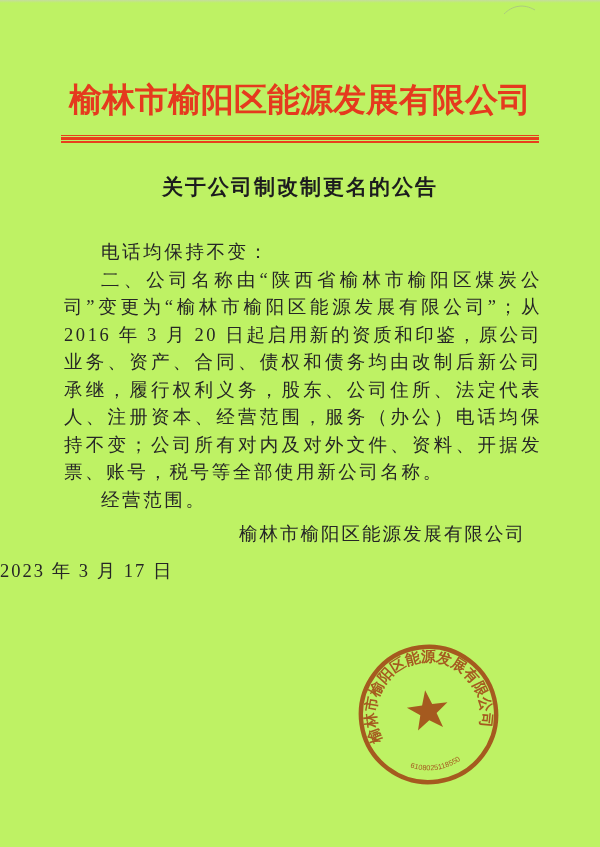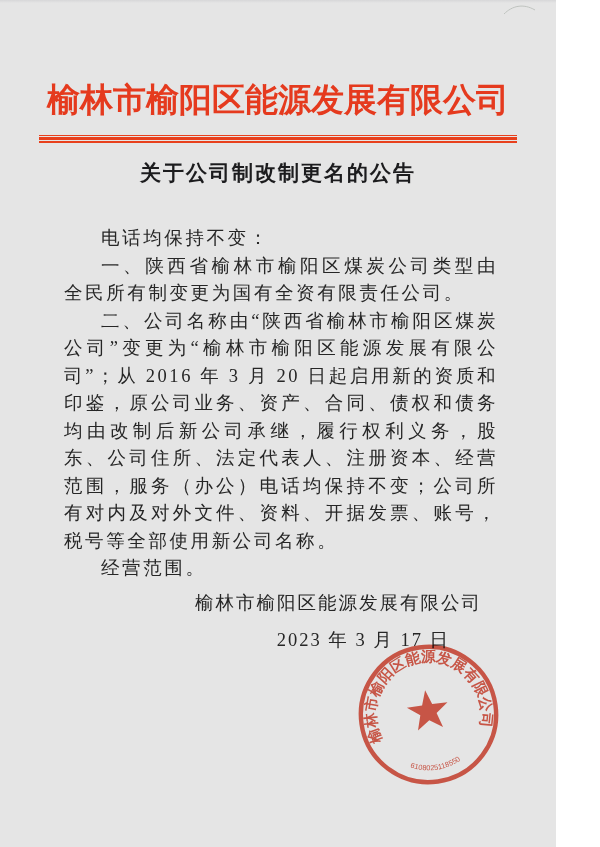--- a/index.html
+++ b/index.html
@@ -3,22 +3,22 @@
 <meta charset="utf-8">
 <style>
   * { margin:0; padding:0; box-sizing:border-box; }
   html,body { width:600px; height:847px; }
   body {
     font-family: "Liberation Serif", "DejaVu Serif", serif;
     background:#ffffff;
   }
   .page {
     position:relative;
-    width:556px; height:847px;
-    background:#e5e5e5;
+    width:600px; height:847px;
+    background:#bef264;
     overflow:hidden;
   }
   .scan-edge {
     position:absolute; top:0; left:0; right:0; height:3px;
     background:linear-gradient(#cbcbce, rgba(255,255,255,0));
     opacity:.55;
   }
   .letterhead {
     margin:78px 30px 0;
     height:44px; line-height:44px;
@@ -32,21 +32,21 @@
     width:478px; height:8px;
     margin:13px auto 0;
     background:linear-gradient(
       #e8401c 0, #e8401c 1.5px,
       rgba(0,0,0,0) 1.5px, rgba(0,0,0,0) 2.5px,
       #e8401c 2.5px, #e8401c 5.5px,
       rgba(0,0,0,0) 5.5px, rgba(0,0,0,0) 6.5px,
       #e8401c 6.5px, #e8401c 8px);
   }
   .doc-title {
-    margin-top:16px;
+    margin-top:30px;
     height:28px; line-height:28px;
     text-align:center;
     font-family:"Liberation Sans", "DejaVu Sans", sans-serif;
     font-size:21px; font-weight:600;
     color:#1c1c1e;
     letter-spacing:2px;
   }
   .body-text {
     margin:38px 58px 0 64px;
     font-size:18.5px;
@@ -56,21 +56,21 @@
     text-align:justify;
   }
   .body-text p { text-indent:2em; }
   .signature {
     margin-top:7px;
     font-size:18.5px;
     color:#262626;
     letter-spacing:2px;
   }
   .sig-company { text-align:right; padding-right:74px; }
-  .sig-date    { text-align:right; padding-right:106px; margin-top:12px; }
+  .sig-date    { text-align:left; padding-right:106px; margin-top:12px; }
   .seal {
     position:absolute;
     left:355px; top:641px;
     width:147px; height:147px;
     transform:rotate(-8deg);
     opacity:.85;
     mix-blend-mode:multiply;
     pointer-events:none;
   }
   .seal svg { width:100%; height:100%; }
@@ -91,21 +91,20 @@
   </svg>
 
   <div class="letterhead">榆林市榆阳区能源发展有限公司</div>
 
   <div class="red-rule"></div>
 
   <div class="doc-title">关于公司制改制更名的公告</div>
 
   <div class="body-text">
     <p>电话均保持不变：</p>
-    <p>一、陕西省榆林市榆阳区煤炭公司类型由全民所有制变更为国有全资有限责任公司。</p>
     <p>二、公司名称由“陕西省榆林市榆阳区煤炭公司”变更为“榆林市榆阳区能源发展有限公司”；从 2016 年 3 月 20 日起启用新的资质和印鉴，原公司业务、资产、合同、债权和债务均由改制后新公司承继，履行权利义务，股东、公司住所、法定代表人、注册资本、经营范围，服务（办公）电话均保持不变；公司所有对内及对外文件、资料、开据发票、账号，税号等全部使用新公司名称。</p>
     <p>经营范围。</p>
   </div>
 
   <div class="signature">
     <div class="sig-company">榆林市榆阳区能源发展有限公司</div>
     <div class="sig-date">2023 年 3 月 17 日</div>
   </div>
 
   <div class="seal">

